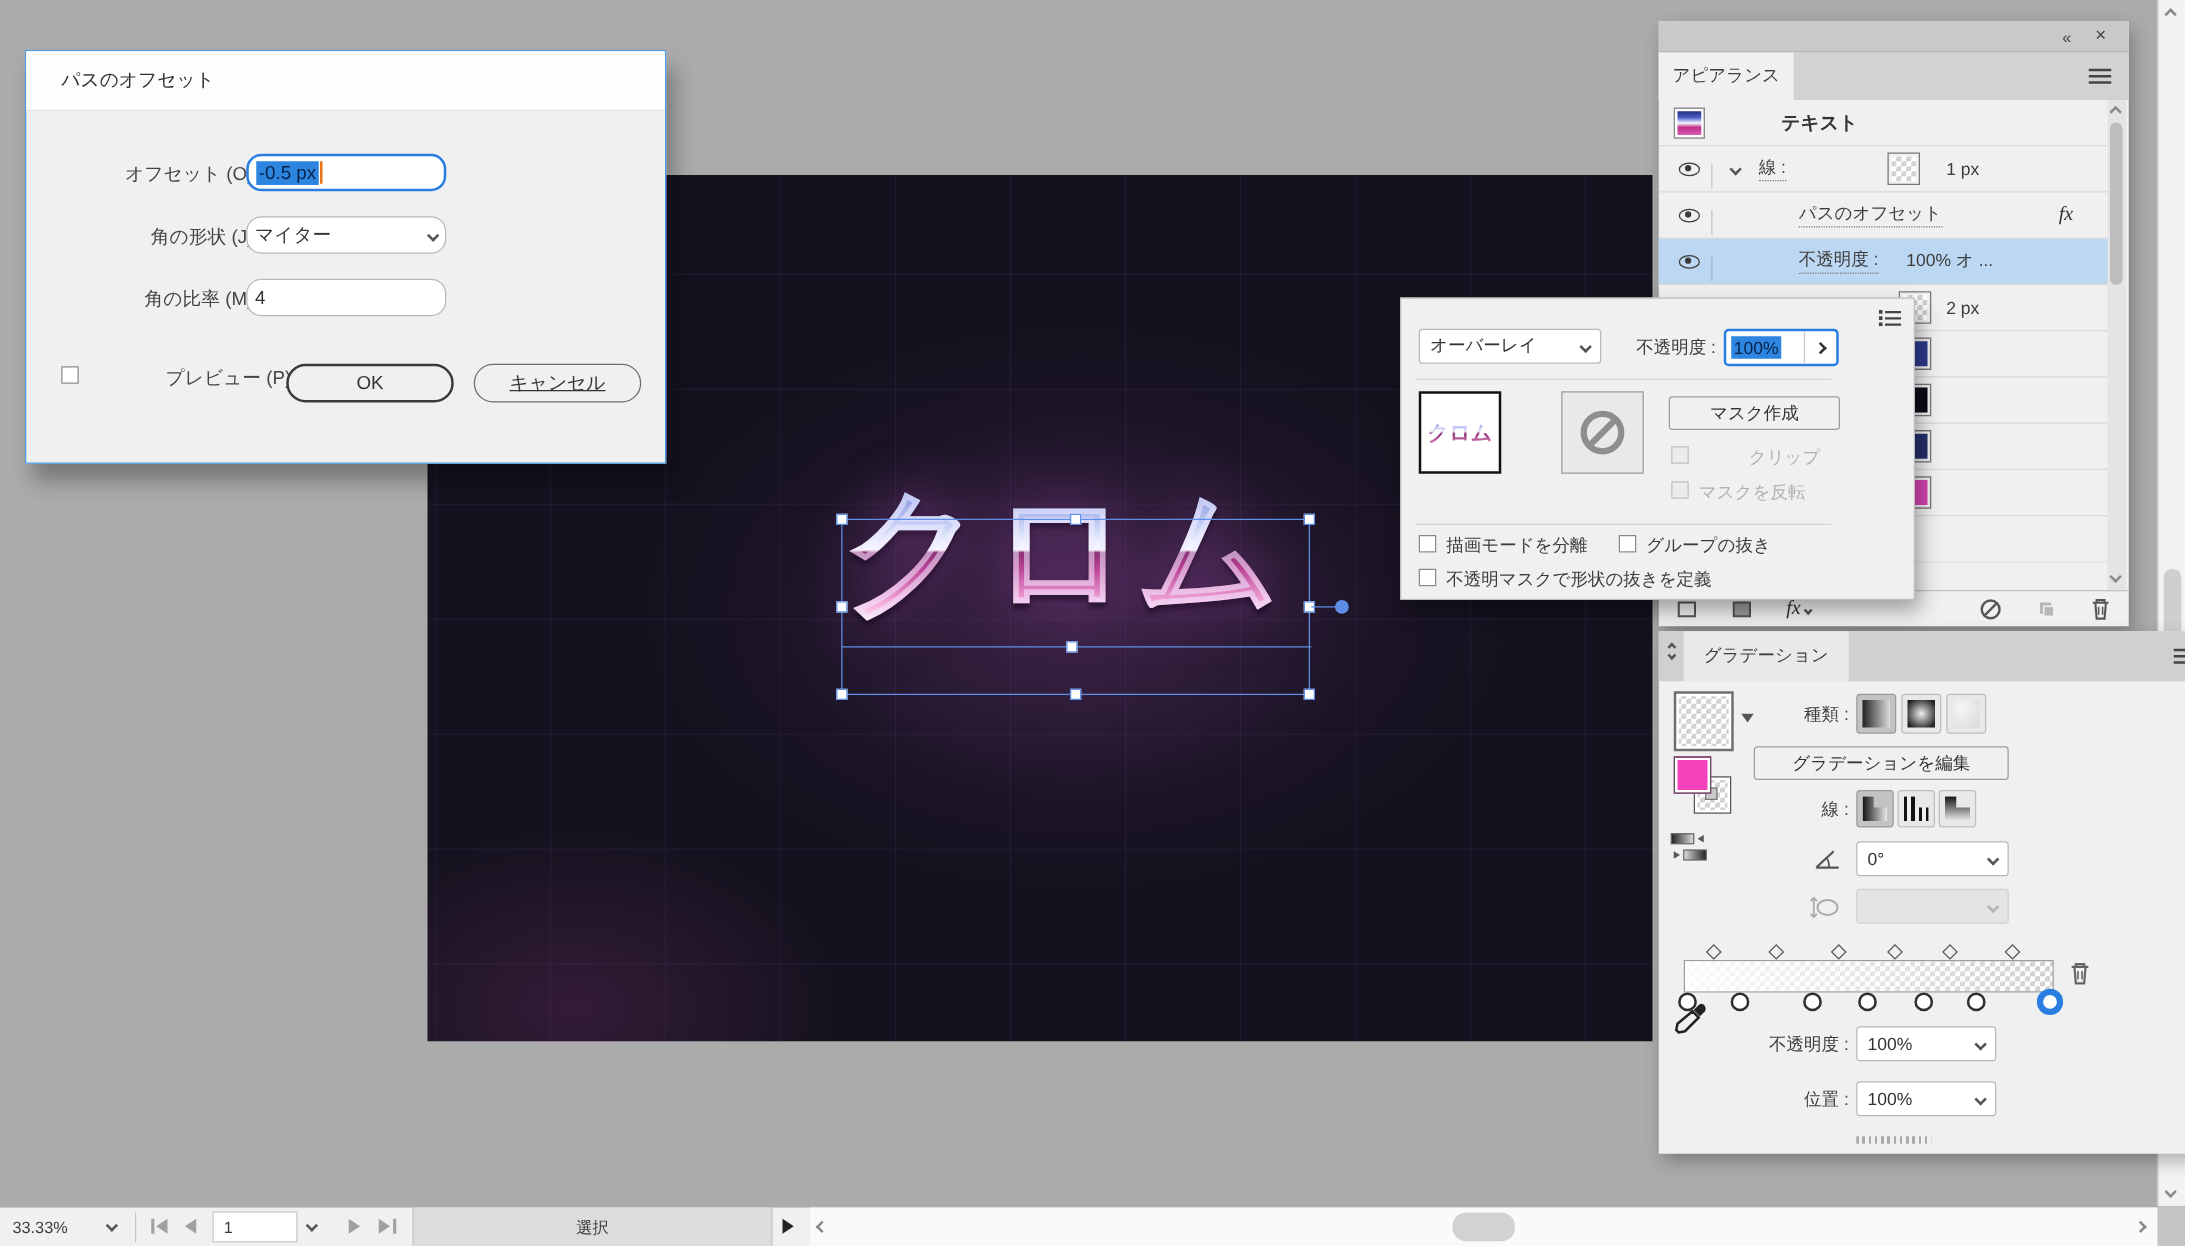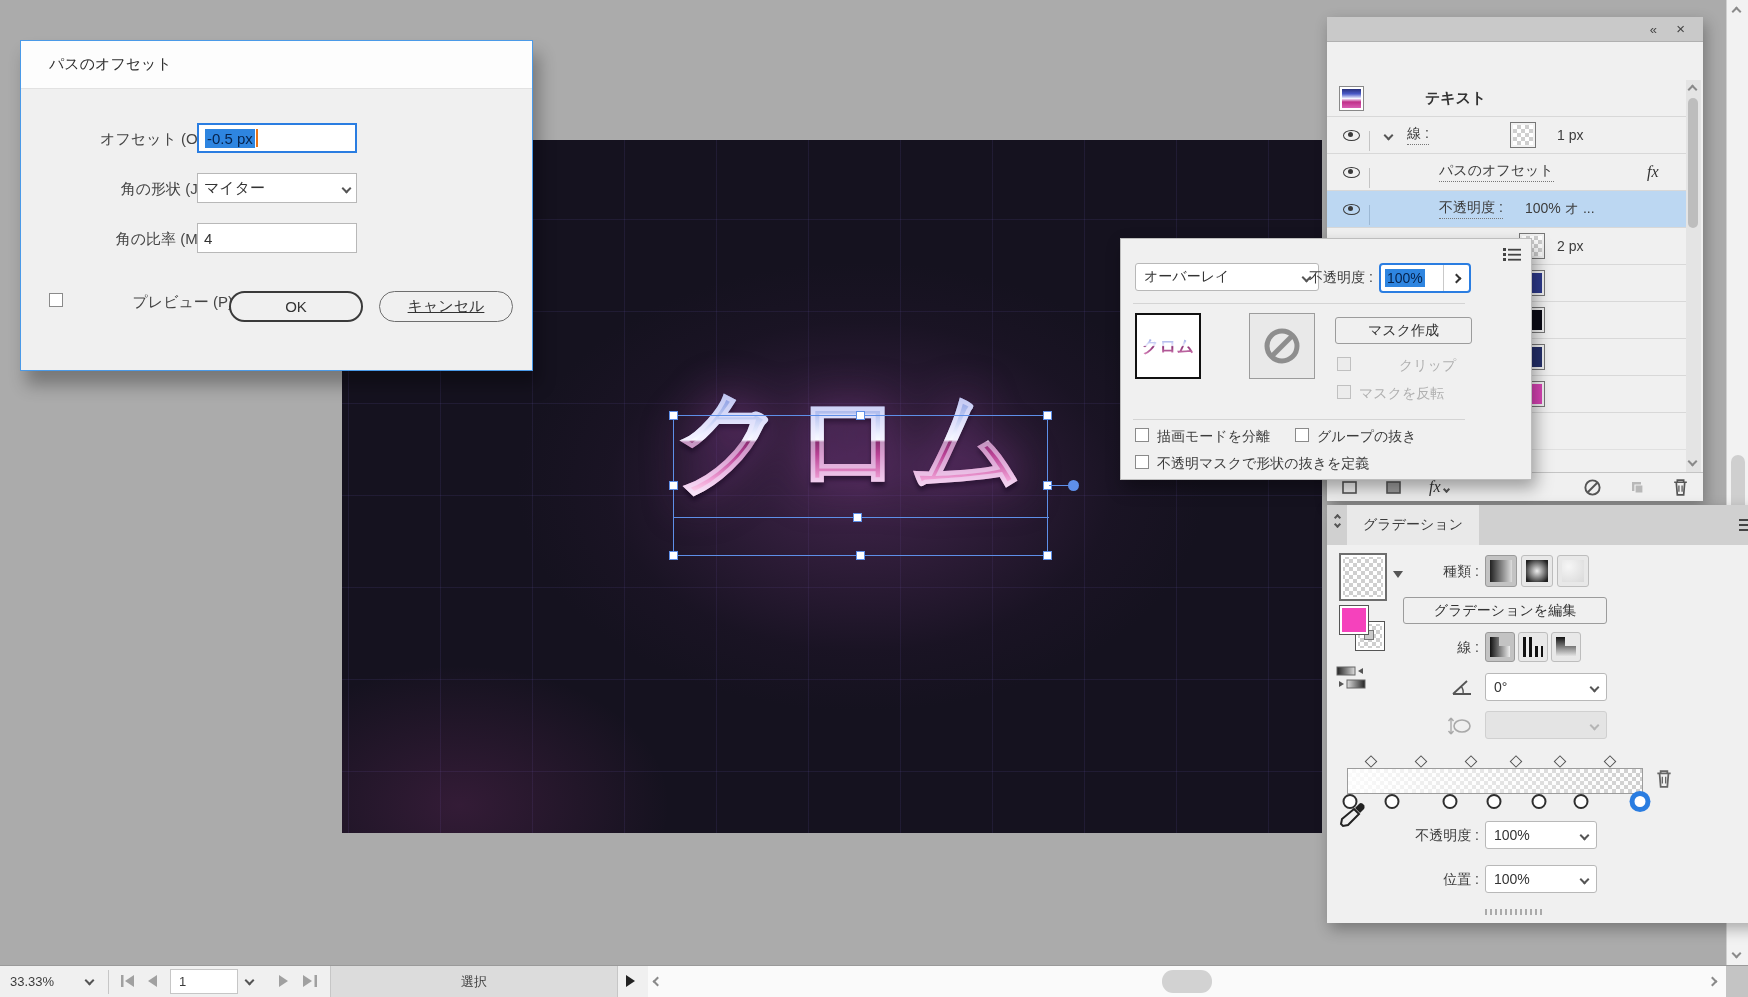--- a/index.html
+++ b/index.html
@@ -42,21 +42,21 @@
   .eye { display:inline-block; width:17px; height:11px; border:1.6px solid #3a3a3a; border-radius:60% 60%; position:relative; }
   .eye:before { content:""; position:absolute; left:4.4px; top:1.6px; width:5px; height:5px; border-radius:50%; background:#3a3a3a; }
   .dotted-u { border-bottom:1px dotted #777; padding-bottom:1px; }
   .fx { font-family:"Liberation Serif","DejaVu Serif",serif; font-style:italic; font-size:16px; color:#333; }
 
   
   #dialog { position:absolute; left:20px; top:40px; width:513px; height:331px; background:#f0f0f0; border:1px solid #4a9ae8;
             box-shadow:6px 14px 16px rgba(0,0,0,.3); z-index:40; }
   #dialog .titlebar { height:48px; background:#fdfdfd; border-bottom:1px solid #e2e2e2; display:flex; align-items:center; padding-left:28px; font-size:15px; color:#2e2e2e; }
   #dialog .lbl { position:absolute; width:160px; text-align:right; font-size:15px; color:#444; }
-  .txtfield { position:absolute; width:160px; height:30px; background:#fff; border:1px solid #b8b8b8; border-radius:0; font-size:15px; display:flex; align-items:center; padding:0 6px; }
+  .txtfield { position:absolute; width:160px; height:30px; background:#fff; border:1px solid #b8b8b8; border-radius:12px; font-size:15px; display:flex; align-items:center; padding:0 6px; }
   .txtfield.focus { border:2px solid #2a7de1; }
   .sel-text { background:#2e85e0; color:#06234d; padding:1px 2px; }
   .caret { display:inline-block; width:2px; height:18px; background:#e8731a; margin-left:1px; vertical-align:-3px; }
   .pillbtn { position:absolute; width:134px; height:31px; border-radius:16px; background:#f0f0f0; font-size:15px; color:#333;
              display:flex; align-items:center; justify-content:center; }
   .pillbtn.default { border:2.5px solid #3a3a3a; }
   .pillbtn.normal { border:1.5px solid #6e6e6e; }
 
   
   #ap { position:absolute; left:1327px; top:17px; width:376px; height:484px; background:#f0f0f0; box-shadow:3px 6px 14px rgba(0,0,0,.3); z-index:10; }
@@ -150,20 +150,24 @@
     <span class="lbl abs" style="left:52px;top:252px;font-size:15px;">プレビュー (P)</span>
     <div class="pillbtn default" style="left:208px;top:250px;">OK</div>
     <div class="pillbtn normal" style="left:358px;top:250px;text-decoration:underline;">キャンセル</div>
   </div>
 
   <div id="ap">
     <div class="winbar">
       <span class="abs" style="right:48px;top:5px;font-size:13px;color:#444;letter-spacing:-2px;">«</span>
       <span class="abs" style="right:18px;top:3px;font-size:15px;color:#444;">×</span>
     </div>
+    <div class="tabbar">
+      <div class="tab">アピアランス</div>
+      <div class="hamburger abs" style="right:14px;top:13px;"></div>
+    </div>
 
     <div class="ap-row" style="top:63px;">
       <div class="swatch-box abs" style="left:12px;background:linear-gradient(180deg,#1a1f5e 0%,#4a5ac8 30%,#f4f4ff 50%,#c0308a 65%,#e06cc0 100%);"></div>
       <span class="abs" style="left:98px;font-weight:bold;font-size:15px;">テキスト</span>
     </div>
     <div class="ap-row" style="top:100px;">
       <span class="eye abs" style="left:16px;"></span>
       <span class="abs" style="left:42px;top:14px;height:20px;border-left:1px solid #c4c4c4;"></span>
       <span class="chev abs" style="left:58px;top:15px;"></span>
       <span class="dotted-u abs lab" style="left:80px;">線 :</span>
@@ -237,21 +241,21 @@
 
   <div id="popup">
     <svg class="abs" style="left:382px;top:8px;" width="18" height="14" viewBox="0 0 18 14">
       <rect x="0" y="1" width="3" height="3" fill="#444"></rect>
         <rect x="5" y="1.8" width="13" height="1.8" fill="#444"></rect>
       <rect x="0" y="6" width="3" height="3" fill="#444"></rect>
         <rect x="5" y="6.8" width="13" height="1.8" fill="#444"></rect>
       <rect x="0" y="11" width="3" height="3" fill="#444"></rect>
         <rect x="5" y="11.8" width="13" height="1.8" fill="#444"></rect>
     </svg>
-    <div class="ddown abs" style="left:14px;top:24px;width:184px;height:28px;">
+    <div class="ddown abs" style="left:14px;top:24px;width:146px;height:28px;">
       <span>オーバーレイ</span>
         <span class="chev"></span>
     </div>
     <span class="abs lab" style="left:188px;top:30px;">不透明度 :</span>
     <div class="opwrap" style="left:258px;top:24px;">
       <span class="val">
           <span class="sel-text">100%</span>
         </span>
       <span class="more">
           <span class="chev right" style="border-color:#333;"></span>

